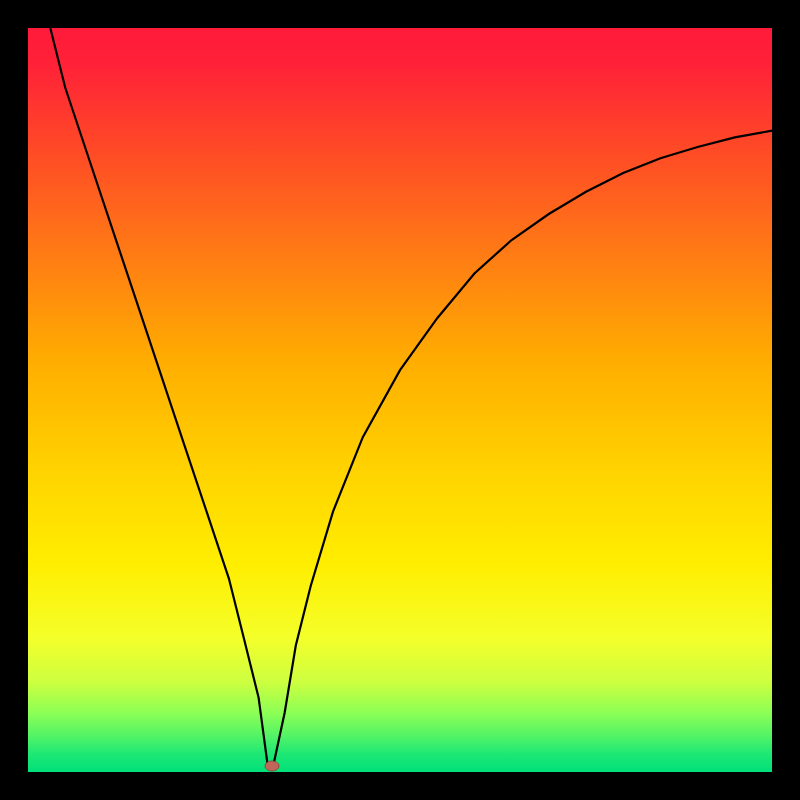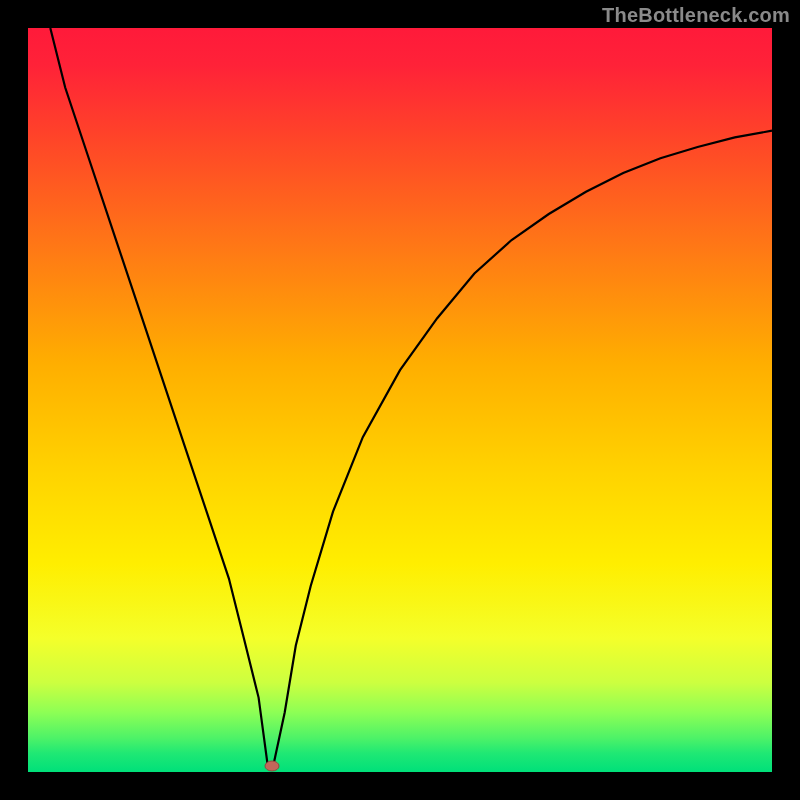--- a/index.html
+++ b/index.html
@@ -29,21 +29,20 @@
     user-select: none;
   }
   svg {
     display: block;
   }
 </style>
 </head>
 <body>
 
 <div class="outer">
-  <div class="watermark">TheBottleneck.com</div>
 
   <svg id="plot" width="800" height="800" viewBox="0 0 800 800">
     <defs>
 
       <linearGradient id="bg-grad" x1="0" y1="0" x2="0" y2="1">
           <stop offset="0%" stop-color="#ff1a3a"></stop>
           <stop offset="5%" stop-color="#ff2238"></stop>
           <stop offset="15%" stop-color="#ff4528"></stop>
           <stop offset="30%" stop-color="#ff7a15"></stop>
           <stop offset="45%" stop-color="#ffae00"></stop>

